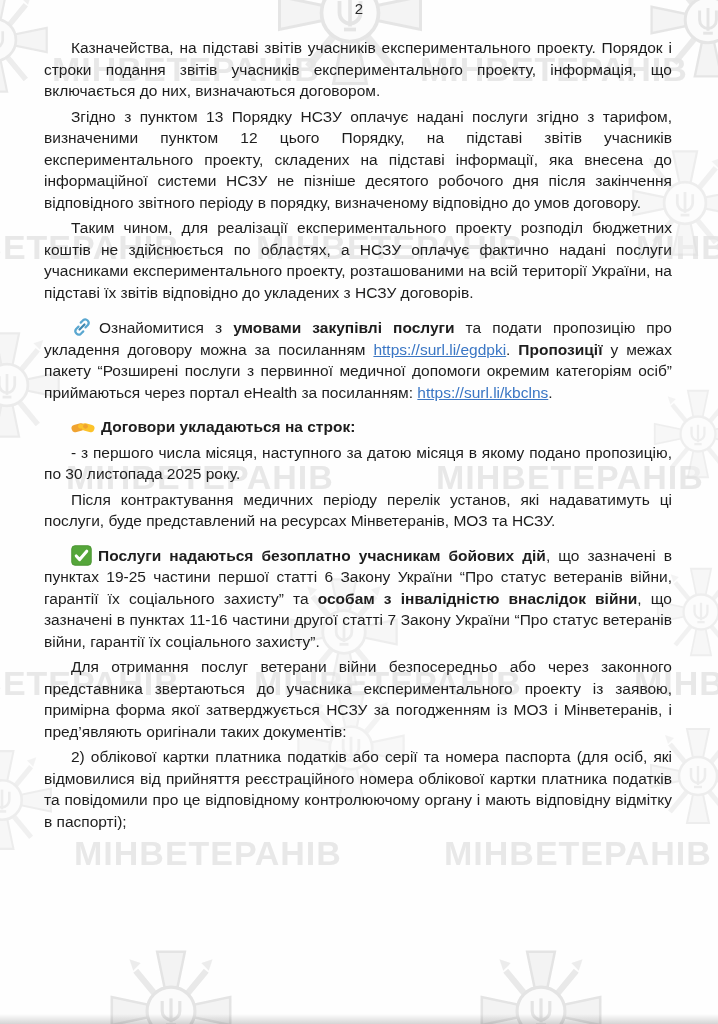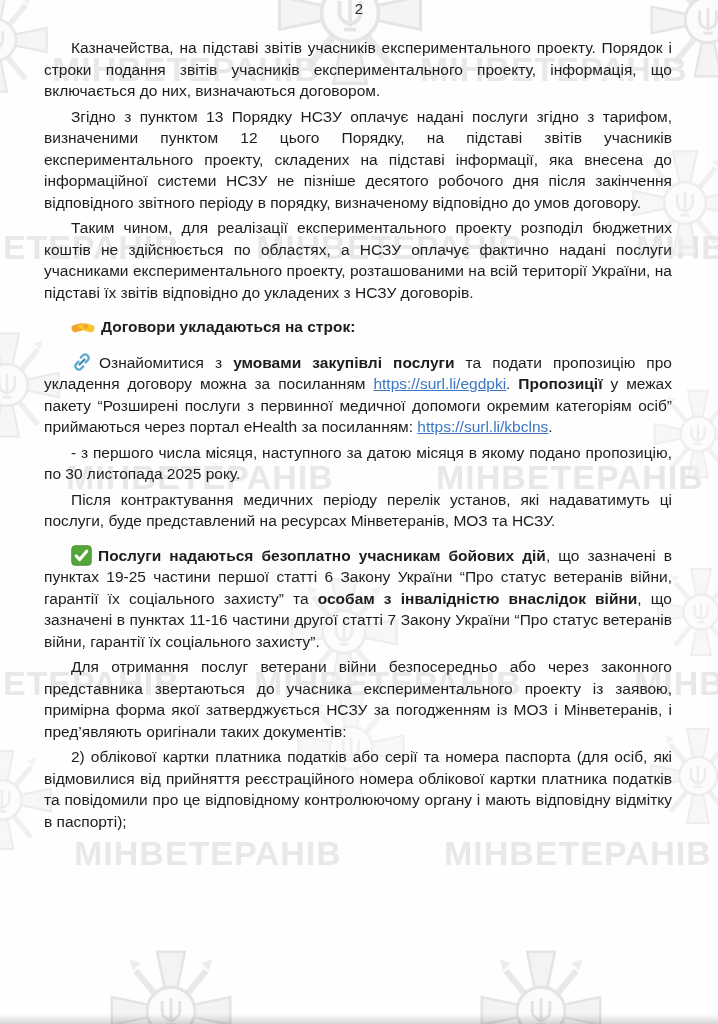--- a/index.html
+++ b/index.html
@@ -109,34 +109,34 @@
       </svg>
   </div>
 
   <div class="pageno">2</div>
 
   <div class="doc">
       <p>Казначейства, на підставі звітів учасників експериментального проекту. Порядок і строки подання звітів учасників експериментального проекту, інформація, що включається до них, визначаються договором.</p>
       <p>Згідно з пунктом 13 Порядку НСЗУ оплачує надані послуги згідно з тарифом, визначеними пунктом 12 цього Порядку, на підставі звітів учасників експериментального проекту, складених на підставі інформації, яка внесена до інформаційної системи НСЗУ не пізніше десятого робочого дня після закінчення відповідного звітного періоду в порядку, визначеному відповідно до умов договору.</p>
       <p>Таким чином, для реалізації експериментального проекту розподіл бюджетних коштів не здійснюється по областях, а НСЗУ оплачує фактично надані послуги учасниками експериментального проекту, розташованими на всій території України, на підставі їх звітів відповідно до укладених з НСЗУ договорів.</p>
       <p class="gap"><span class="inline-icon">
+    <svg width="22" height="22" viewBox="0 0 24 24">
+      <path d="M9.3 14.7 L14.7 9.3" stroke="#3e87b0" stroke-width="2.4" stroke-linecap="round" fill="none"></path>
+      <path d="M8.2 11.6 l-2.6 2.6 a3.7 3.7 0 0 0 5.2 5.2 l2.6 -2.6" stroke="#5aa7d0" stroke-width="2.4" stroke-linecap="round" fill="none"></path>
+      <path d="M15.8 12.4 l2.6 -2.6 a3.7 3.7 0 0 0 -5.2 -5.2 l-2.6 2.6" stroke="#5aa7d0" stroke-width="2.4" stroke-linecap="round" fill="none"></path>
+    </svg>
+  </span>Ознайомитися з <b>умовами закупівлі послуги</b> та подати пропозицію про укладення договору можна за посиланням <a class="doclink" href="#">https://surl.li/egdpki</a>. <b>Пропозиції</b> у межах пакету “Розширені послуги з первинної медичної допомоги окремим категоріям осіб” приймаються через портал eHealth за посиланням: <a class="doclink" href="#">https://surl.li/kbclns</a>.</p>
+      <p class="gap"><span class="inline-icon">
     <svg width="24" height="20" viewBox="0 0 24 20">
       <rect x="0.5" y="7" width="13" height="7.5" rx="3.2" fill="#f0a330" transform="rotate(-14 7 10.7)"></rect>
       <rect x="10.5" y="7" width="13" height="7.5" rx="3.2" fill="#fcc32b" transform="rotate(14 17 10.7)"></rect>
       <circle cx="9.5" cy="9.3" r="2.4" fill="#fcc32b"></circle>
       <circle cx="14.5" cy="9.3" r="2.4" fill="#f0a330"></circle>
     </svg>
   </span><b>Договори укладаються на строк:</b></p>
-      <p class="gap"><span class="inline-icon">
-    <svg width="22" height="22" viewBox="0 0 24 24">
-      <path d="M9.3 14.7 L14.7 9.3" stroke="#3e87b0" stroke-width="2.4" stroke-linecap="round" fill="none"></path>
-      <path d="M8.2 11.6 l-2.6 2.6 a3.7 3.7 0 0 0 5.2 5.2 l2.6 -2.6" stroke="#5aa7d0" stroke-width="2.4" stroke-linecap="round" fill="none"></path>
-      <path d="M15.8 12.4 l2.6 -2.6 a3.7 3.7 0 0 0 -5.2 -5.2 l-2.6 2.6" stroke="#5aa7d0" stroke-width="2.4" stroke-linecap="round" fill="none"></path>
-    </svg>
-  </span>Ознайомитися з <b>умовами закупівлі послуги</b> та подати пропозицію про укладення договору можна за посиланням <a class="doclink" href="#">https://surl.li/egdpki</a>. <b>Пропозиції</b> у межах пакету “Розширені послуги з первинної медичної допомоги окремим категоріям осіб” приймаються через портал eHealth за посиланням: <a class="doclink" href="#">https://surl.li/kbclns</a>.</p>
       <p>- з першого числа місяця, наступного за датою місяця в якому подано пропозицію, по 30 листопада 2025 року.</p>
       <p>Після контрактування медичних періоду перелік установ, які надаватимуть ці послуги, буде представлений на ресурсах Мінветеранів, МОЗ та НСЗУ.</p>
       <p class="gap"><span class="inline-icon">
     <svg width="21" height="21" viewBox="0 0 22 22">
       <rect x="0.8" y="0.8" width="20.4" height="20.4" rx="3.4" fill="#55a63a" stroke="#4c9433" stroke-width="1"></rect>
       <path d="M5.5 11.5 l3.6 3.8 L16.5 6.5" stroke="#ffffff" stroke-width="3.2" fill="none" stroke-linecap="round" stroke-linejoin="round"></path>
     </svg>
   </span><b>Послуги надаються безоплатно учасникам бойових дій</b>, що зазначені в пунктах 19-25 частини першої статті 6 Закону України “Про статус ветеранів війни, гарантії їх соціального захисту” та <b>особам з інвалідністю внаслідок війни</b>, що зазначені в пунктах 11-16 частини другої статті 7 Закону України “Про статус ветеранів війни, гарантії їх соціального захисту”.</p>
       <p>Для отримання послуг ветерани війни безпосередньо або через законного представника звертаються до учасника експериментального проекту із заявою, примірна форма якої затверджується НСЗУ за погодженням із МОЗ і Мінветеранів, і пред’являють оригінали таких документів:</p>
       <p>2) облікової картки платника податків або серії та номера паспорта (для осіб, які відмовилися від прийняття реєстраційного номера облікової картки платника податків та повідомили про це відповідному контролюючому органу і мають відповідну відмітку в паспорті);</p>

